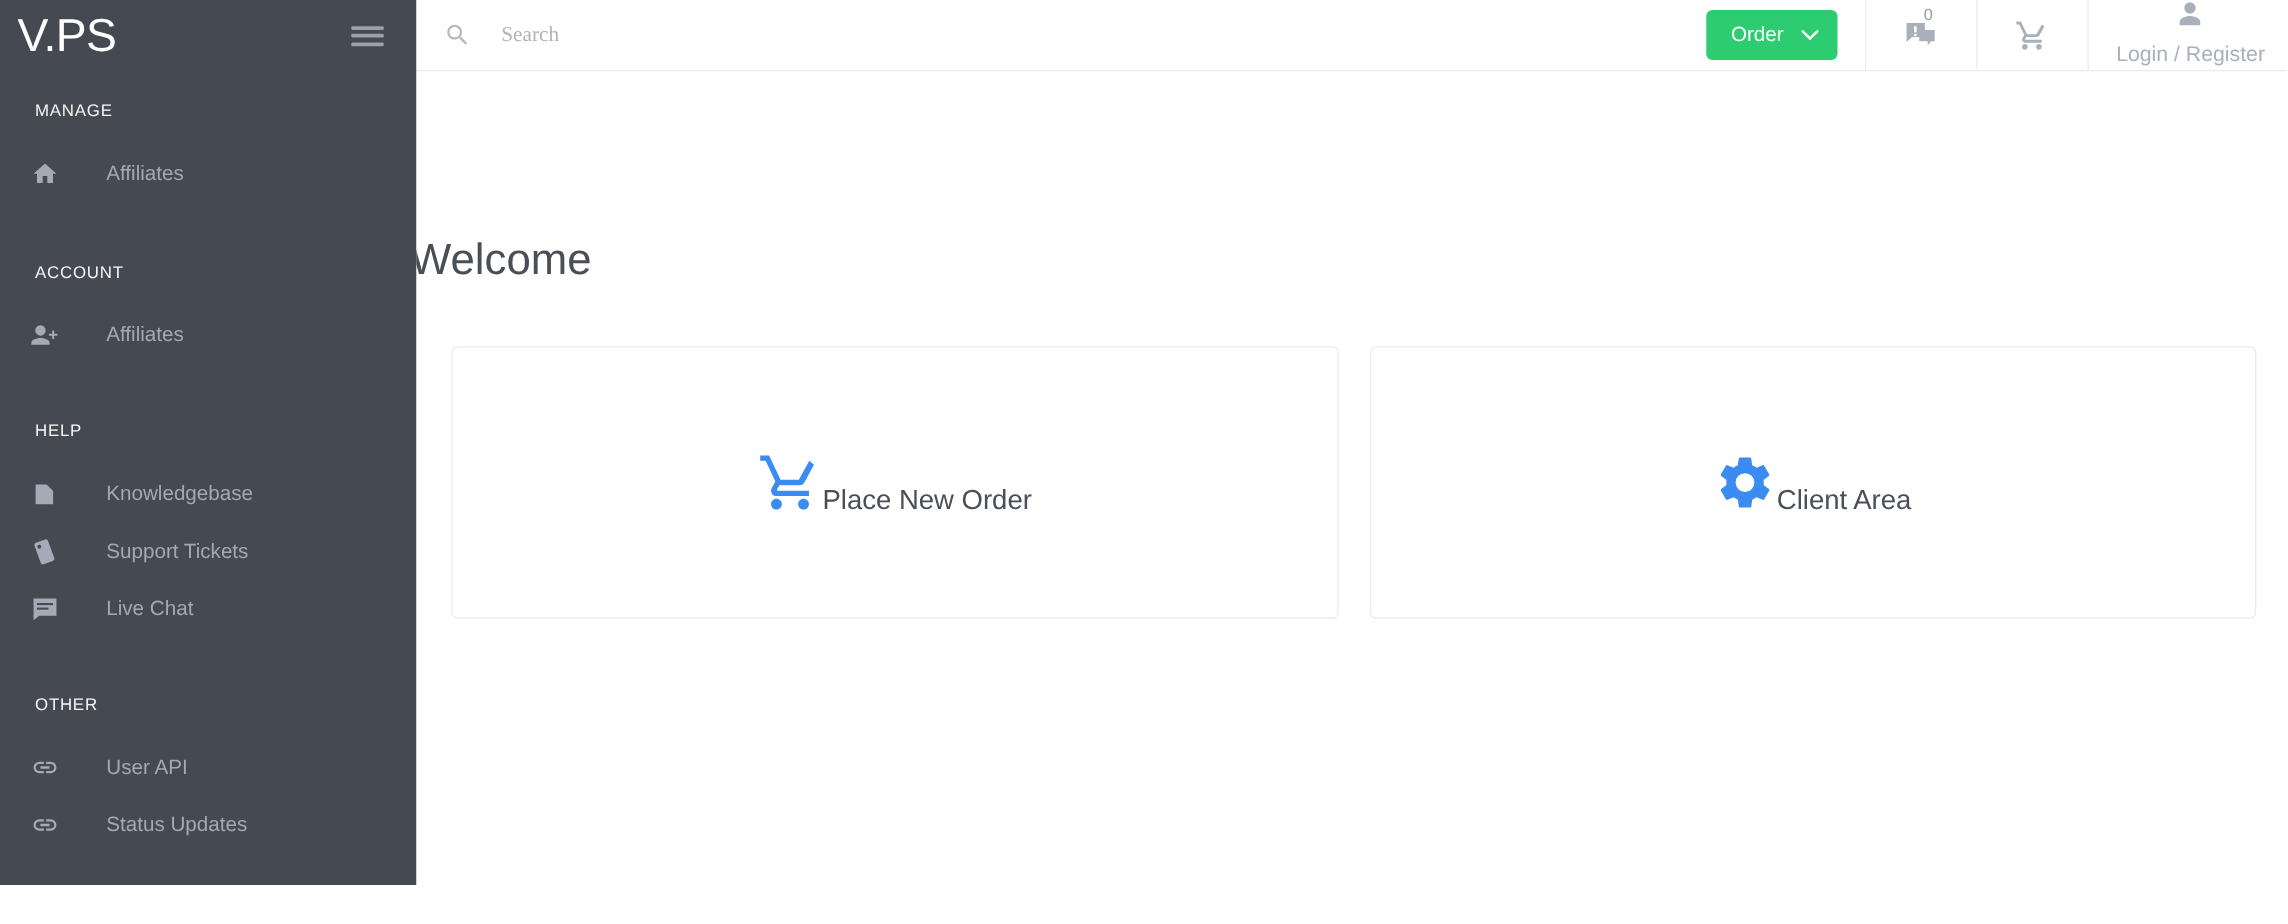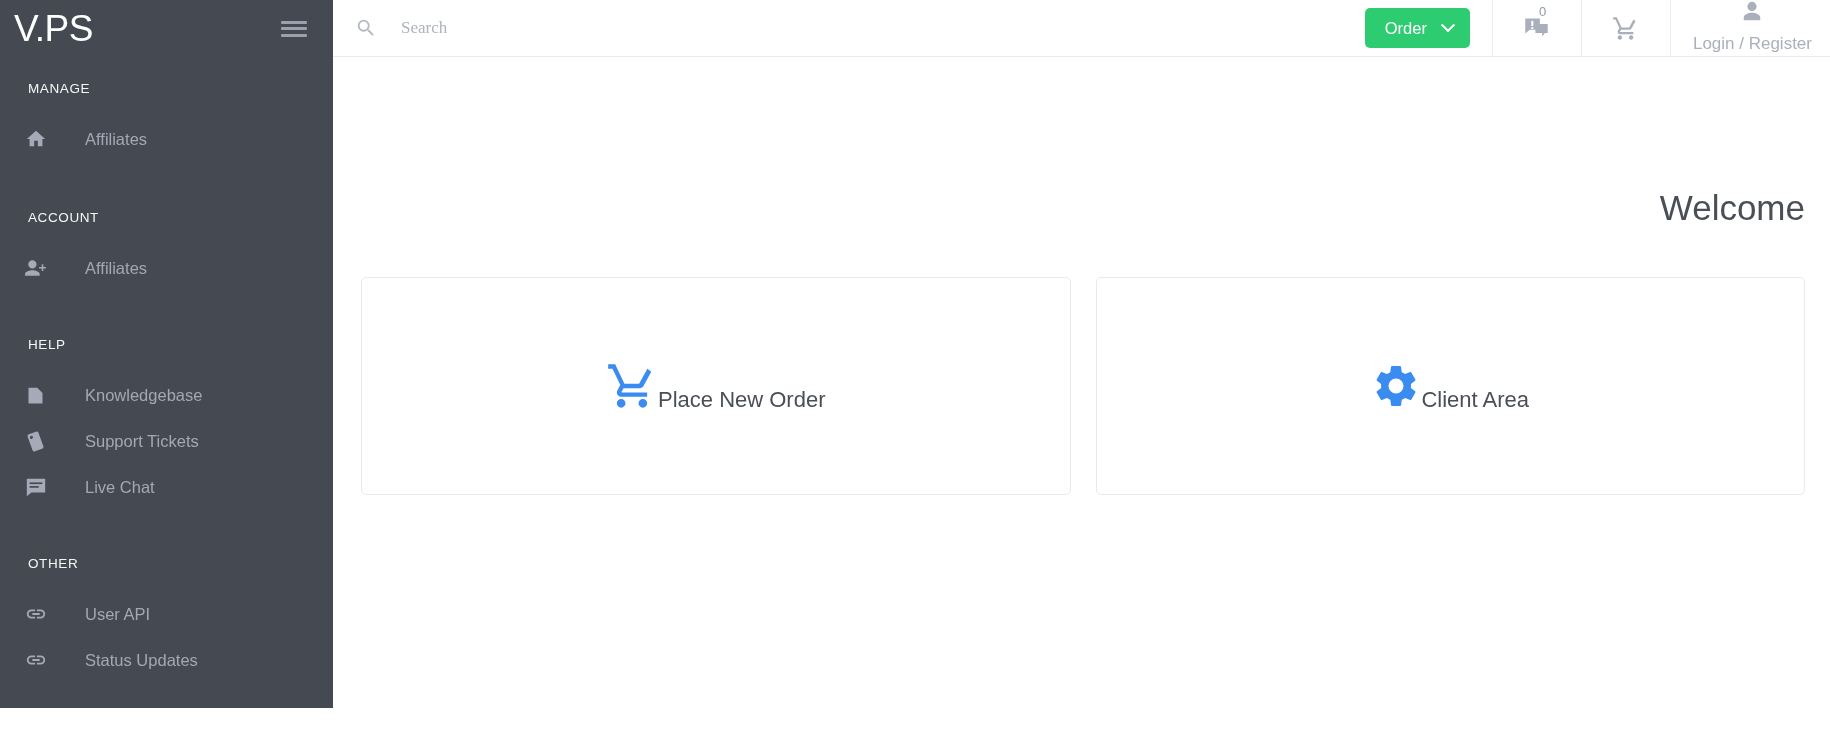--- a/index.html
+++ b/index.html
@@ -183,21 +183,21 @@
   .login-cell svg { fill: #aab0bb; flex-shrink: 0; }
   .login-text { color: #aab0bb; font-size: 17px; }
 
   
   .content {
     flex: 1;
     padding: 0 25px;
     overflow: hidden;
   }
   .welcome {
-    text-align: right;
+    text-align: left;
     font-size: 35px;
     color: #4a4f57;
     font-weight: 400;
     margin-top: 131px;
     margin-bottom: 0;
     margin-left: -30px;
   }
   .cards {
     display: flex;
     gap: 25px;

